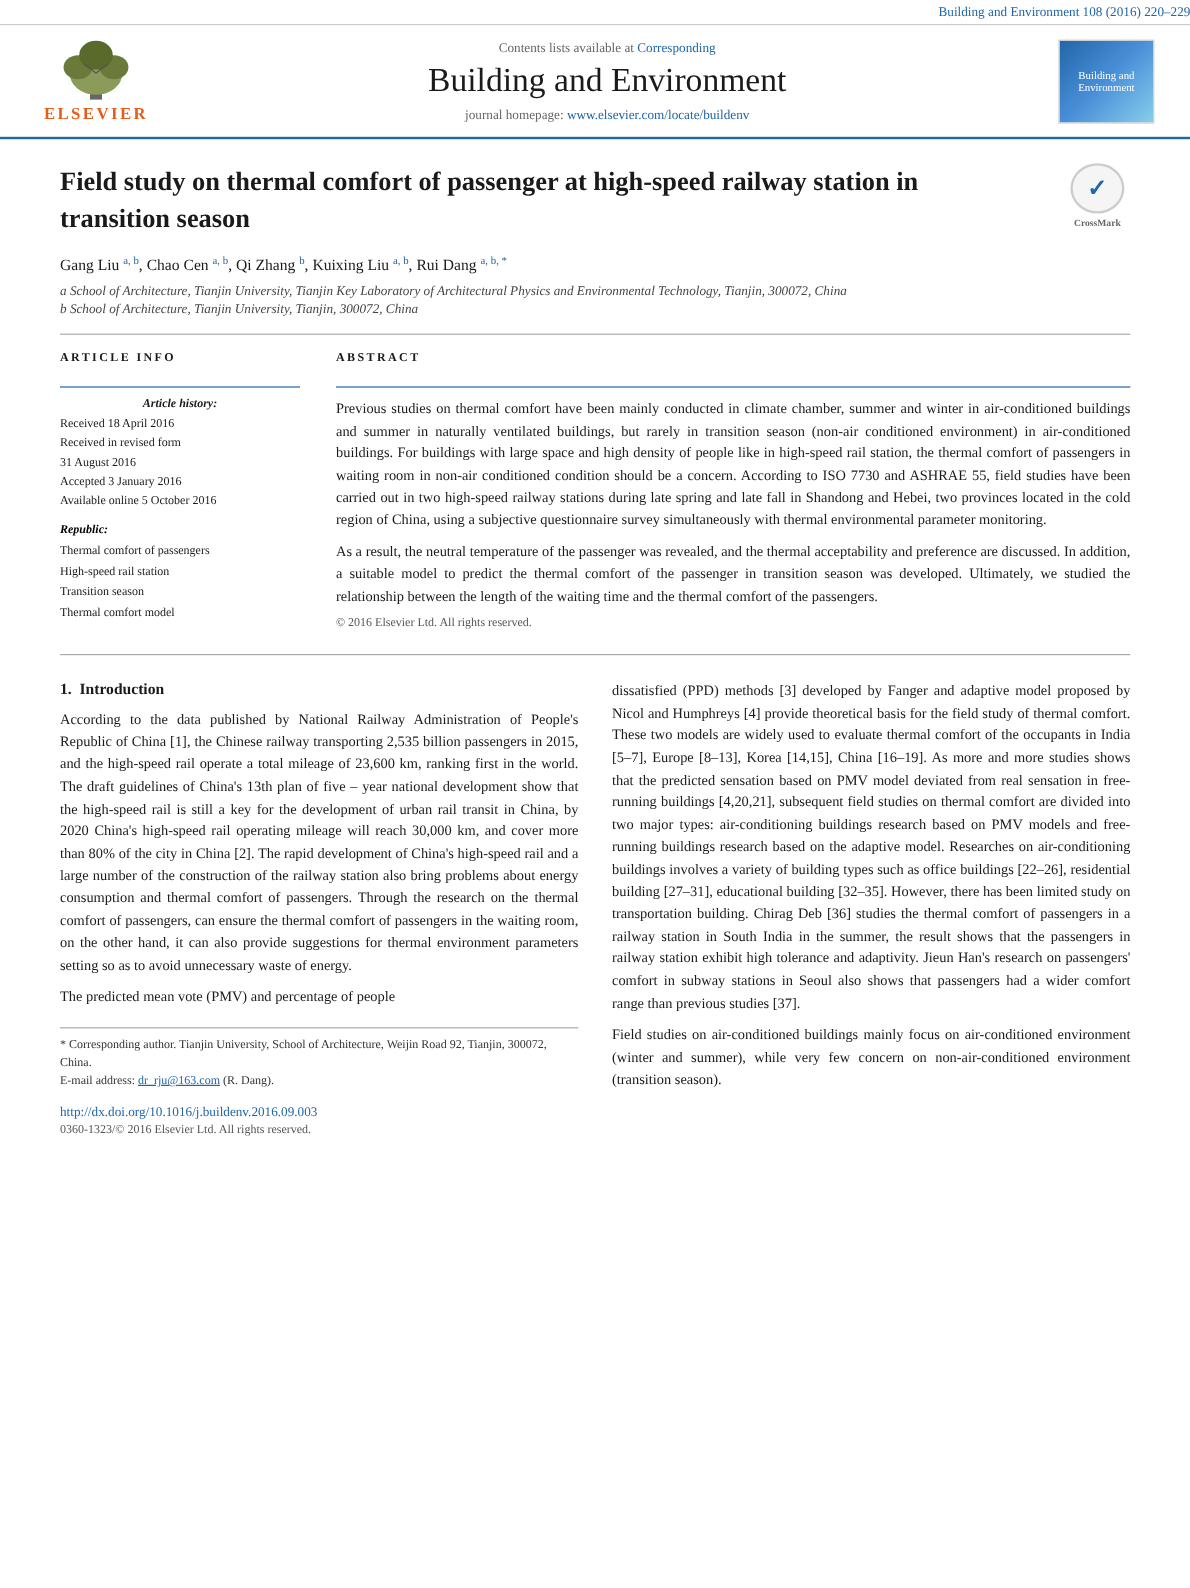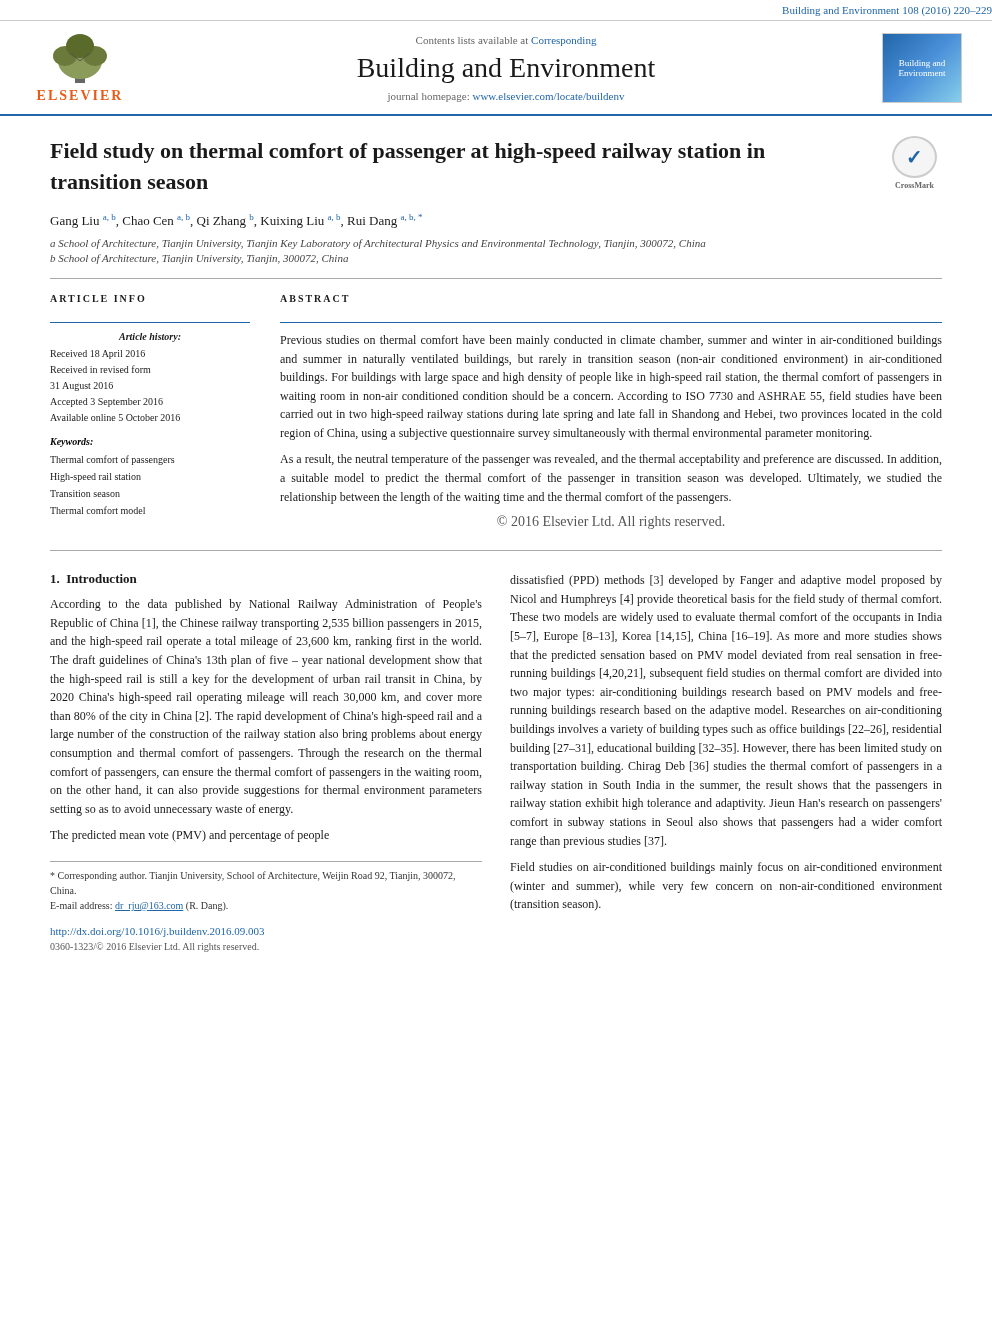--- a/index.html
+++ b/index.html
@@ -204,23 +204,23 @@
     .abstract-text {
       font-size: 12px;
       line-height: 1.55;
       color: #1a1a1a;
       text-align: justify;
     }
     .abstract-text p {
       margin-bottom: 8px;
     }
     .copyright-line {
-      font-size: 14px;
+      font-size: 10px;
       color: #555;
-      text-align: center;
+      text-align: left;
       margin-top: 4px;
     }
     .main-content {
       padding: 20px 50px;
     }
     .body-two-col {
       display: flex;
       gap: 28px;
     }
     .body-col {
@@ -324,24 +324,24 @@
 
   <div class="two-column">
 
     <div class="left-col">
       <div class="section-heading">Article Info</div>
       <div class="article-info-label">Article history:</div>
       <div class="article-info-row">Received 18 April 2016</div>
       <div class="article-info-row">
         Received in revised form<br>31 August 2016
       </div>
-      <div class="article-info-row">Accepted 3 September 2016</div>
+      <div class="article-info-row">Accepted 3 January 2016</div>
       <div class="article-info-row">Available online 5 October 2016</div>
 
-      <div class="keywords-label">Keywords:</div>
+      <div class="keywords-label">Republic:</div>
       <div class="keyword-item">Thermal comfort of passengers</div>
       <div class="keyword-item">High-speed rail station</div>
       <div class="keyword-item">Transition season</div>
       <div class="keyword-item">Thermal comfort model</div>
     </div>
 
     <div class="right-col">
       <div class="section-heading">Abstract</div>
       <div class="abstract-text">
         <p>Previous studies on thermal comfort have been mainly conducted in climate chamber, summer and winter in air-conditioned buildings and summer in naturally ventilated buildings, but rarely in transition season (non-air conditioned environment) in air-conditioned buildings. For buildings with large space and high density of people like in high-speed rail station, the thermal comfort of passengers in waiting room in non-air conditioned condition should be a concern. According to ISO 7730 and ASHRAE 55, field studies have been carried out in two high-speed railway stations during late spring and late fall in Shandong and Hebei, two provinces located in the cold region of China, using a subjective questionnaire survey simultaneously with thermal environmental parameter monitoring.</p>

